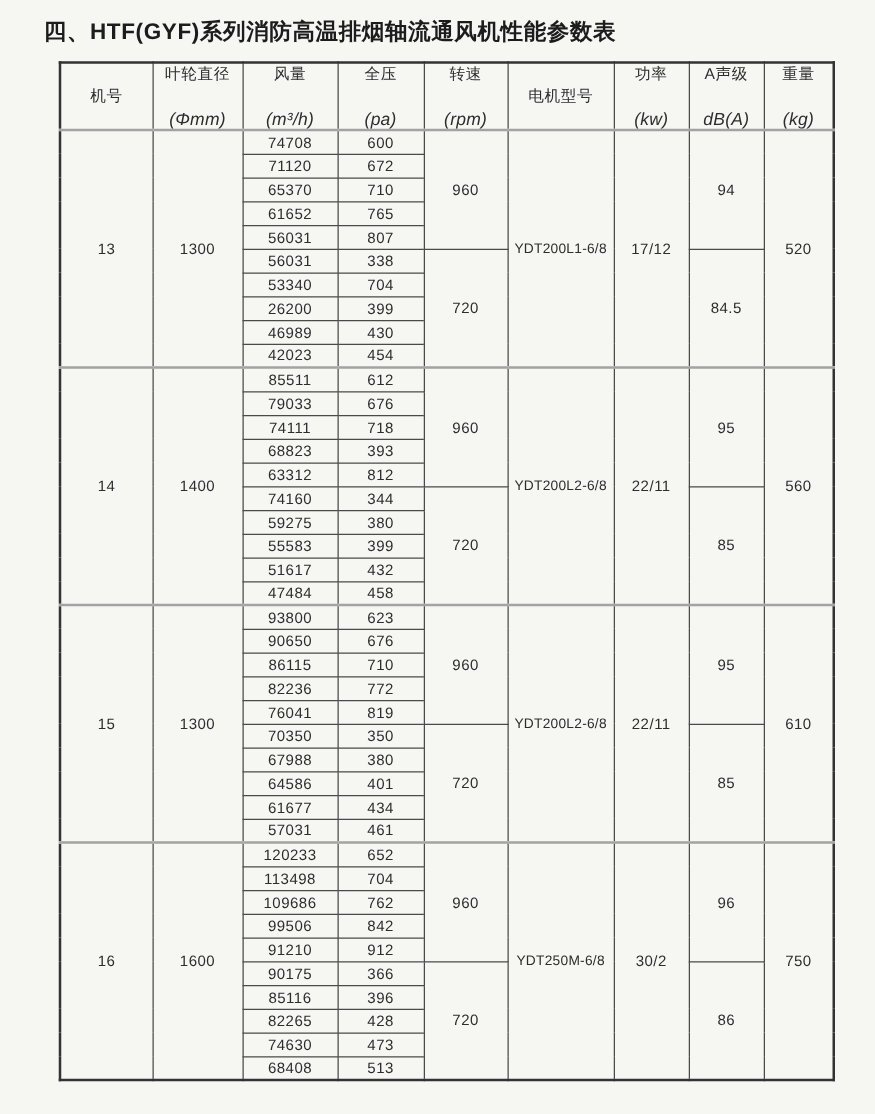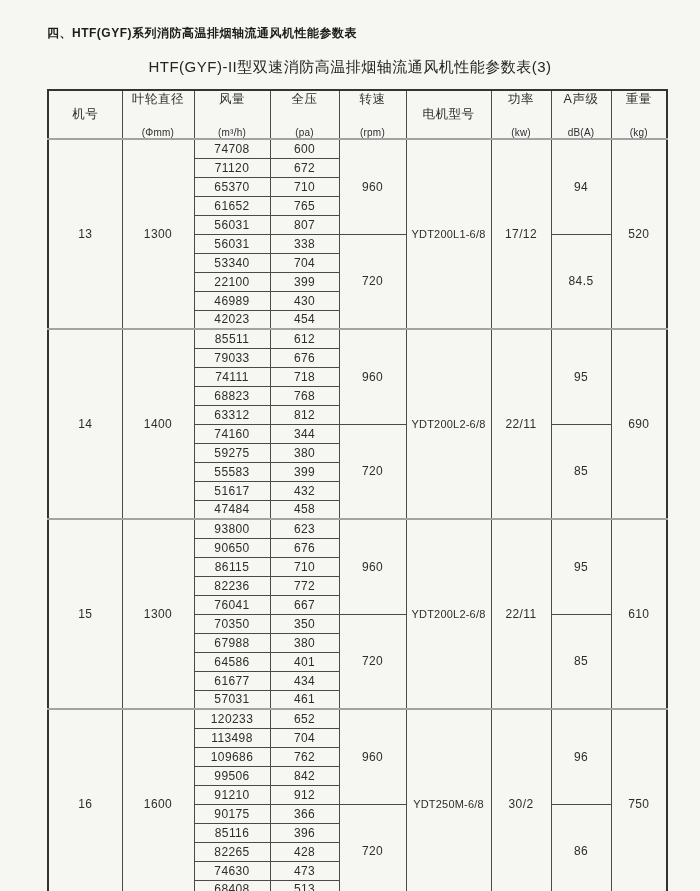--- a/index.html
+++ b/index.html
@@ -11,23 +11,23 @@
     font-family: "Liberation Sans", "DejaVu Sans", sans-serif;
     color: #2d2d2d;
     overflow: hidden;
   }
   .page {
     position: relative;
     width: 700px;
     height: 891px;
   }
   .title {
-    margin: 16px;
+    margin: 4px;
     padding: 9px 0 0 31px;
-    font-size: 12px;
+    font-size: 18px;
     font-weight: bold;
     color: #1c1c1c;
     letter-spacing: 0.5px;
   }
   .subtitle {
     margin-top: 16px;
     width: 700px;
     text-align: center;
     font-size: 15px;
     font-weight: normal;
@@ -56,33 +56,33 @@
     border: 2px solid #333333;
   }
   .spec-table thead tr { height: 42px; }
   .spec-table tbody tr { height: 19px; }
   .spec-table thead th {
     font-weight: normal;
     font-size: 12.5px;
     letter-spacing: 0.5px;
   }
   .spec-table thead th .h-sub {
-    font-size: 10px;
+    font-size: 14px;
     margin-top: 19px;
     letter-spacing: 0.2px;
+    font-style: italic;
   }
   tr.section-start td { border-top: 2px solid #a3a3a3; }
   td.cell-motor-model { font-size: 11px; letter-spacing: 0.2px; }
 </style>
 </head>
 <body>
 
 <div class="page">
   <h1 class="title">四、HTF(GYF)系列消防高温排烟轴流通风机性能参数表</h1>
-  <div class="subtitle">HTF(GYF)-II型双速消防高温排烟轴流通风机性能参数表(3)</div>
 
   <table class="spec-table">
     <colgroup>
       <col style="width:74px">
         <col style="width:72px">
         <col style="width:76px">
       <col style="width:69px">
         <col style="width:67px">
         <col style="width:85px">
       <col style="width:60px">
@@ -159,53 +159,53 @@
           <td class="cell-airflow">56031</td>
           <td class="cell-pressure">338</td>
           <td rowspan="5" class="cell-speed">720</td>
           <td rowspan="5" class="cell-noise-level">84.5</td>
         </tr>
         <tr>
           <td class="cell-airflow">53340</td>
           <td class="cell-pressure">704</td>
         </tr>
         <tr>
-          <td class="cell-airflow">22100</td>
+          <td class="cell-airflow">26200</td>
           <td class="cell-pressure">399</td>
         </tr>
         <tr>
           <td class="cell-airflow">46989</td>
           <td class="cell-pressure">430</td>
         </tr>
         <tr>
           <td class="cell-airflow">42023</td>
           <td class="cell-pressure">454</td>
         </tr>
         <tr class="section-start">
           <td rowspan="10" class="cell-machine-no">14</td>
           <td rowspan="10" class="cell-impeller-diameter">1400</td>
           <td class="cell-airflow">85511</td>
           <td class="cell-pressure">612</td>
           <td rowspan="5" class="cell-speed">960</td>
           <td rowspan="10" class="cell-motor-model">YDT200L2-6/8</td>
           <td rowspan="10" class="cell-power">22/11</td>
           <td rowspan="5" class="cell-noise-level">95</td>
-          <td rowspan="10" class="cell-weight">690</td>
+          <td rowspan="10" class="cell-weight">560</td>
         </tr>
         <tr>
           <td class="cell-airflow">79033</td>
           <td class="cell-pressure">676</td>
         </tr>
         <tr>
           <td class="cell-airflow">74111</td>
           <td class="cell-pressure">718</td>
         </tr>
         <tr>
           <td class="cell-airflow">68823</td>
-          <td class="cell-pressure">768</td>
+          <td class="cell-pressure">393</td>
         </tr>
         <tr>
           <td class="cell-airflow">63312</td>
           <td class="cell-pressure">812</td>
         </tr>
         <tr>
           <td class="cell-airflow">74160</td>
           <td class="cell-pressure">344</td>
           <td rowspan="5" class="cell-speed">720</td>
           <td rowspan="5" class="cell-noise-level">85</td>
@@ -244,21 +244,21 @@
         <tr>
           <td class="cell-airflow">86115</td>
           <td class="cell-pressure">710</td>
         </tr>
         <tr>
           <td class="cell-airflow">82236</td>
           <td class="cell-pressure">772</td>
         </tr>
         <tr>
           <td class="cell-airflow">76041</td>
-          <td class="cell-pressure">667</td>
+          <td class="cell-pressure">819</td>
         </tr>
         <tr>
           <td class="cell-airflow">70350</td>
           <td class="cell-pressure">350</td>
           <td rowspan="5" class="cell-speed">720</td>
           <td rowspan="5" class="cell-noise-level">85</td>
         </tr>
         <tr>
           <td class="cell-airflow">67988</td>
           <td class="cell-pressure">380</td>

